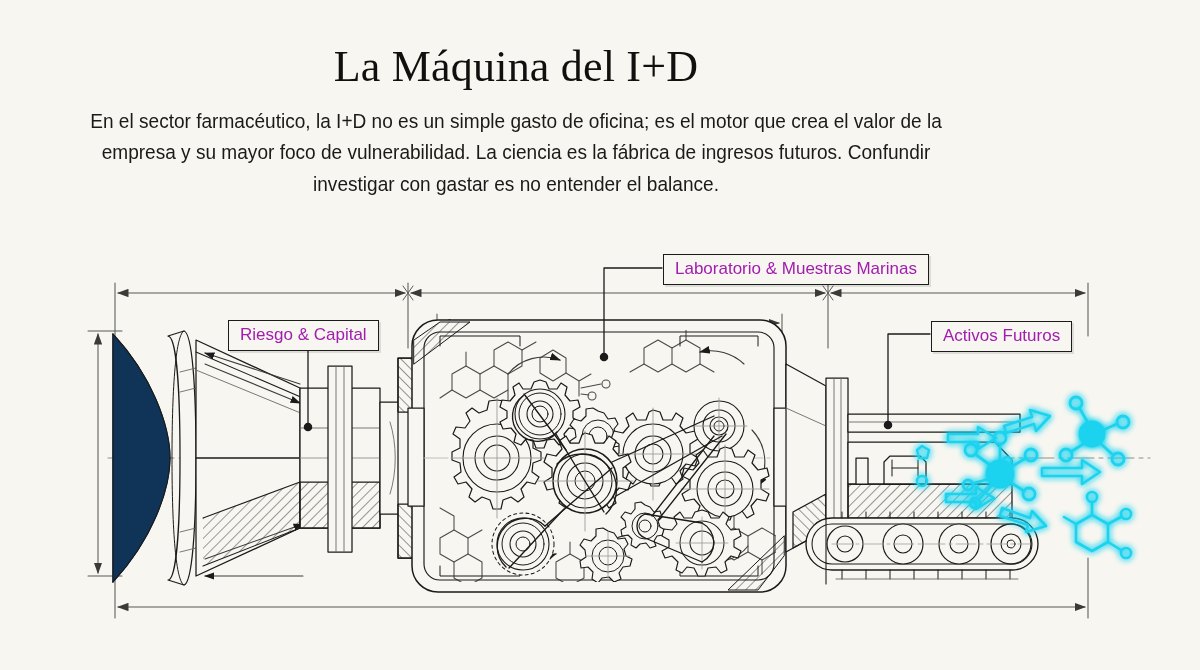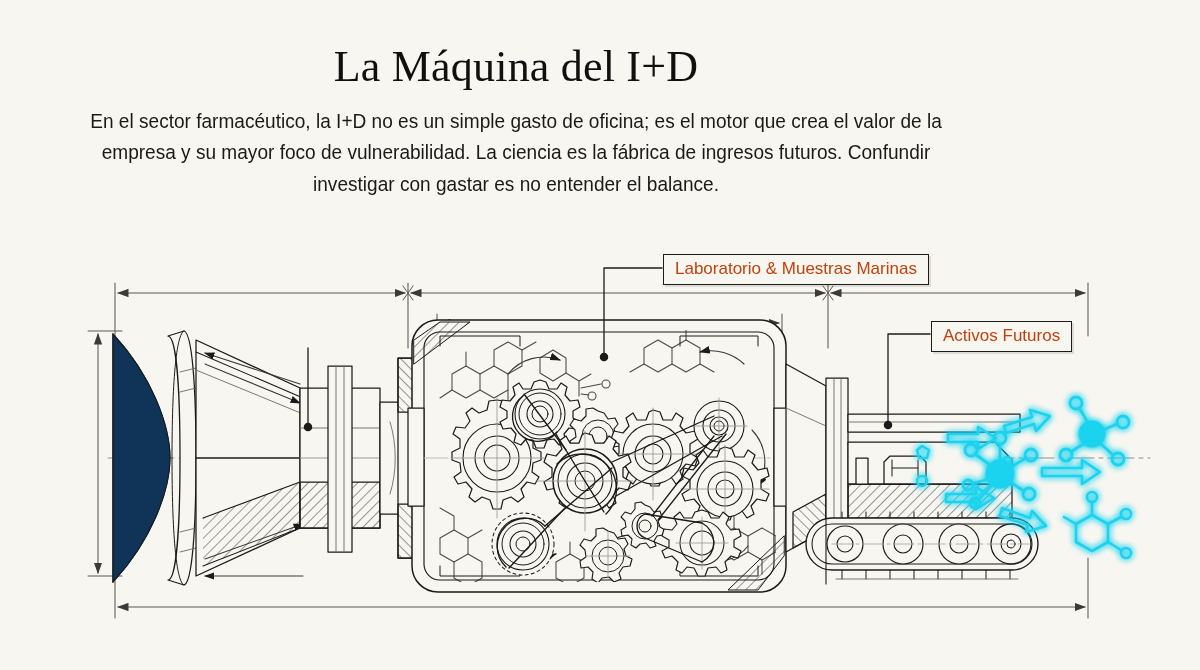--- a/index.html
+++ b/index.html
@@ -63,21 +63,21 @@
 
   
   .callout {
     position: absolute;
     background: #f7f6f1;
     border: 1.6px solid #1b1b1b;
     padding: 4px 11px 5px 11px;
     font-family: "Liberation Sans", sans-serif;
     font-size: 17px;
     line-height: 1.2;
-    color: #c2410c;
+    color: #a21caf;
     white-space: nowrap;
     box-shadow: 2px 2px 0 rgba(0,0,0,0.10);
   }
   #callout-risk  { left: 228px; top: 320px; }
   #callout-lab   { left: 663px; top: 254px; }
   #callout-assets{ left: 931px; top: 321px; text-align: right; }
 </style>
 </head>
 <body>
 
@@ -536,20 +536,23 @@
         <circle cx="604" cy="121" r="3.6" fill="#1b1b1b"></circle>
 
         <path d="M930,98 L888,98 L888,188"></path>
         <circle cx="888" cy="189" r="3.6" fill="#1b1b1b"></circle>
       </g>
 
     </g>
   </svg>
   </div>
 
+  <div class="callout" id="callout-risk">
+    <span>Riesgo &amp; Capital</span>
+  </div>
 
   <div class="callout" id="callout-lab">
     <span>Laboratorio &amp; Muestras Marinas</span>
   </div>
 
   <div class="callout" id="callout-assets">
     <span>Activos Futuros</span>
   </div>
 
 </div>

